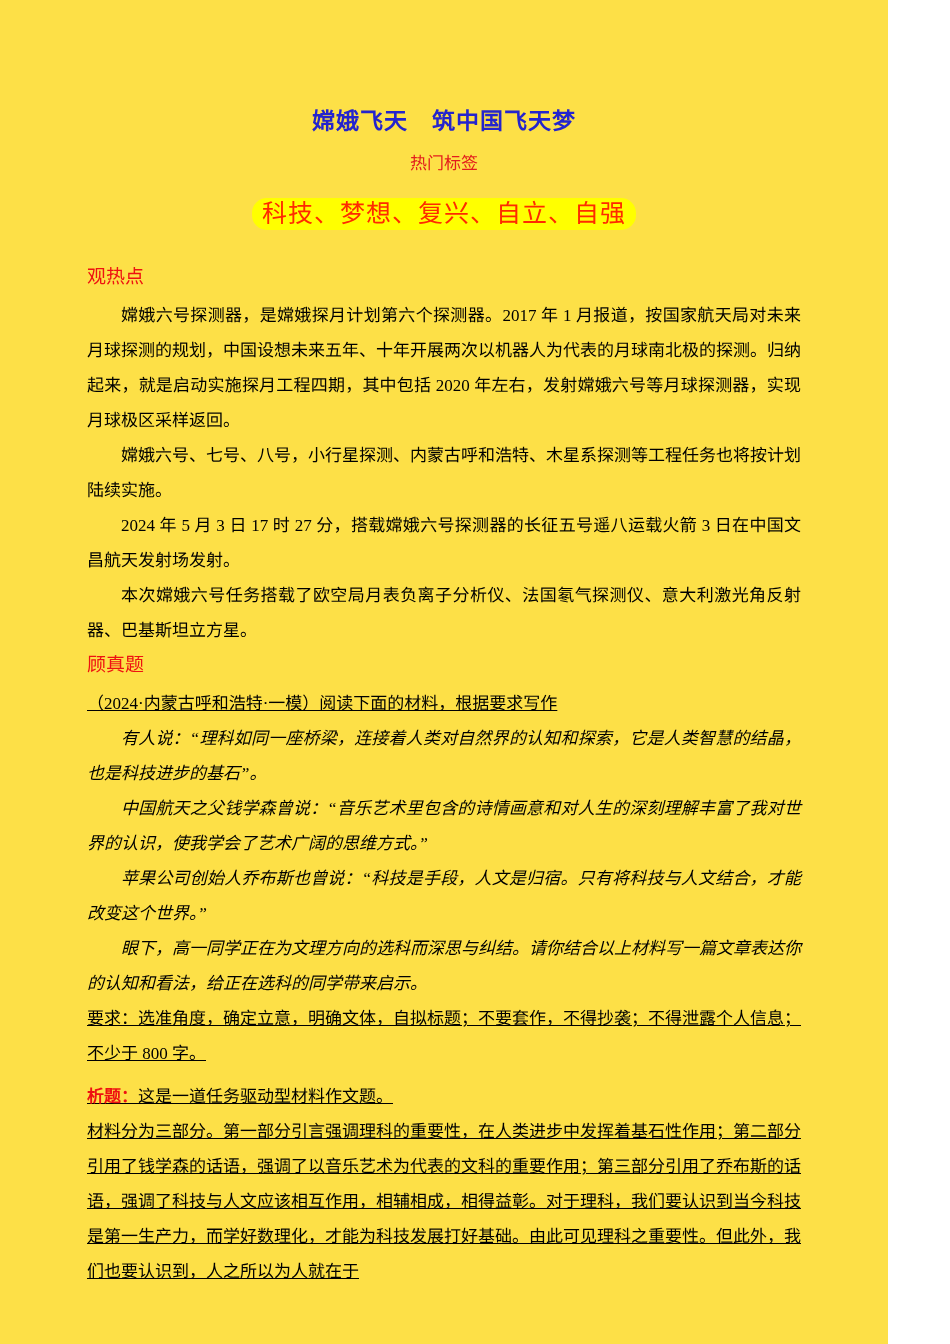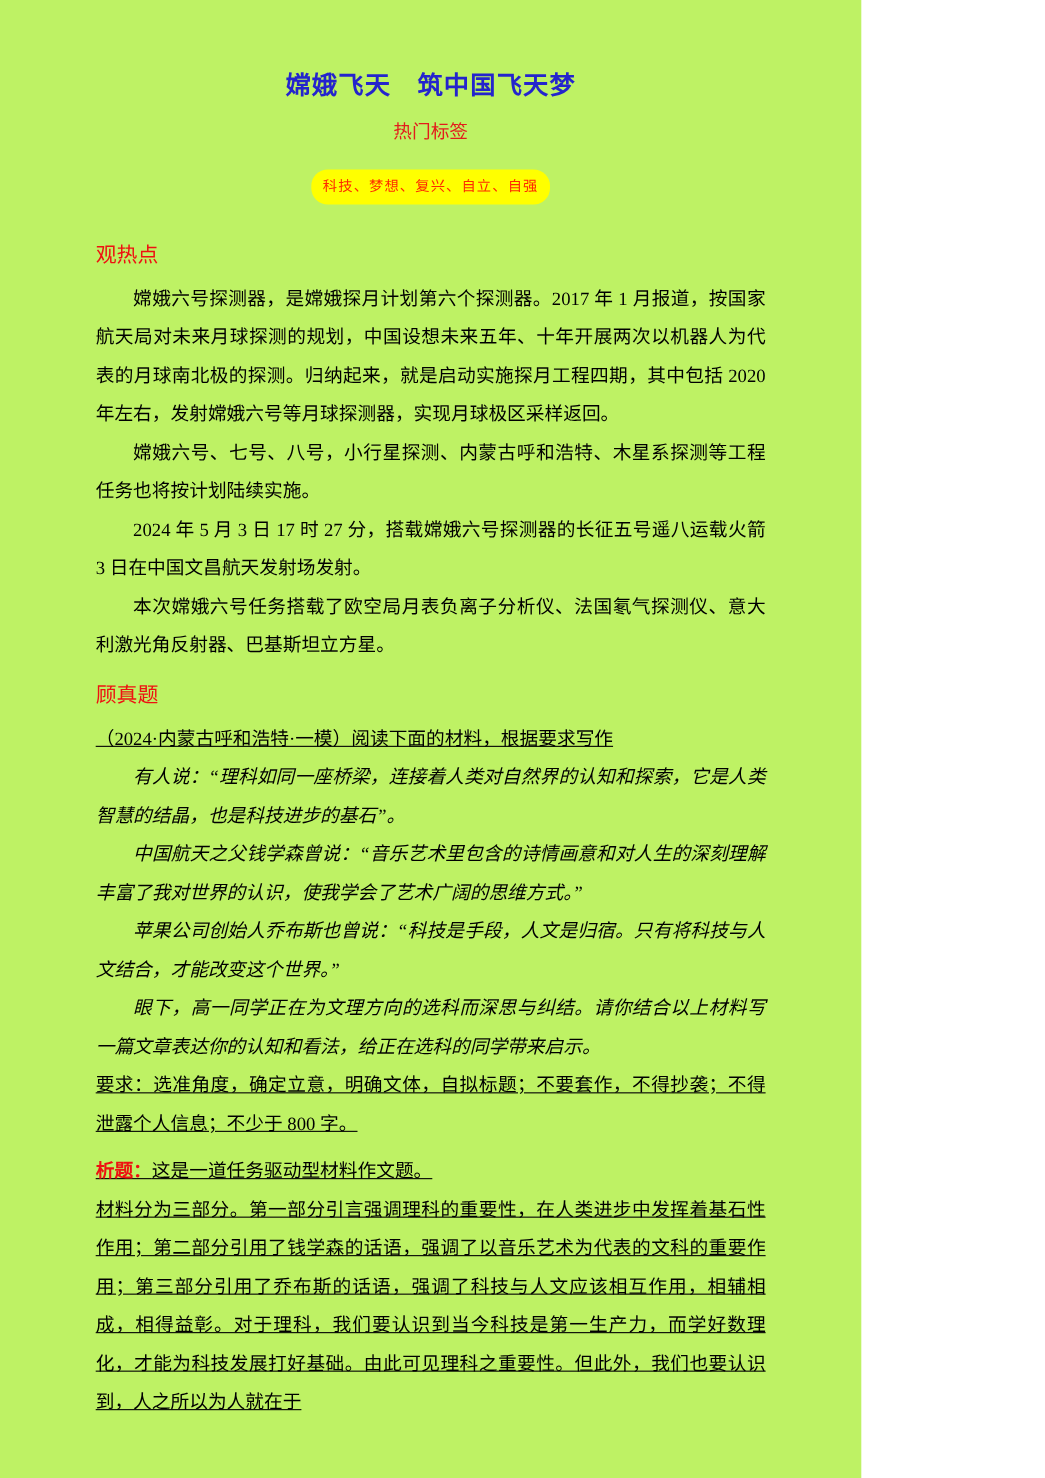--- a/index.html
+++ b/index.html
@@ -9,24 +9,24 @@
   }
   body {
     width: 950px;
     height: 1344px;
     overflow: hidden;
     font-family: "Liberation Serif", "DejaVu Serif", serif;
     color: #000000;
   }
   .page {
     box-sizing: border-box;
-    width: 783px;
+    width: 888px;
     height: 1344px;
-    padding: 62px 87px 0 87px;
-    background: #bef264;
+    padding: 106px 87px 0 87px;
+    background: #fde047;
   }
   .doc-title {
     margin: 0;
     text-align: center;
     font-size: 23px;
     line-height: 32px;
     font-weight: 600;
     color: #2424cd;
     letter-spacing: 1px;
     font-family: "Liberation Serif", "DejaVu Serif", serif;
@@ -40,36 +40,36 @@
     font-weight: 400;
   }
   .tags-wrap {
     margin-top: 22px;
     text-align: center;
   }
   .tags-band {
     display: inline-block;
     background: #ffff00;
     color: #ff2a00;
-    font-size: 13px;
+    font-size: 25px;
     line-height: 24px;
     padding: 4px 10px;
     letter-spacing: 1px;
     border-radius: 15px;
   }
   .sec-heading {
     margin: 34px 0 0 0;
     font-family: "Liberation Sans", "DejaVu Sans", sans-serif;
     font-weight: 400;
     font-size: 19px;
     line-height: 26px;
     color: #ee1111;
   }
   .sec-heading.tight {
-    margin-top: 16px;
+    margin-top: 4px;
   }
   .body-text {
     margin-top: 8px;
   }
   .p {
     margin: 0;
     font-size: 17px;
     line-height: 35px;
     text-align: justify;
     text-indent: 2em;

